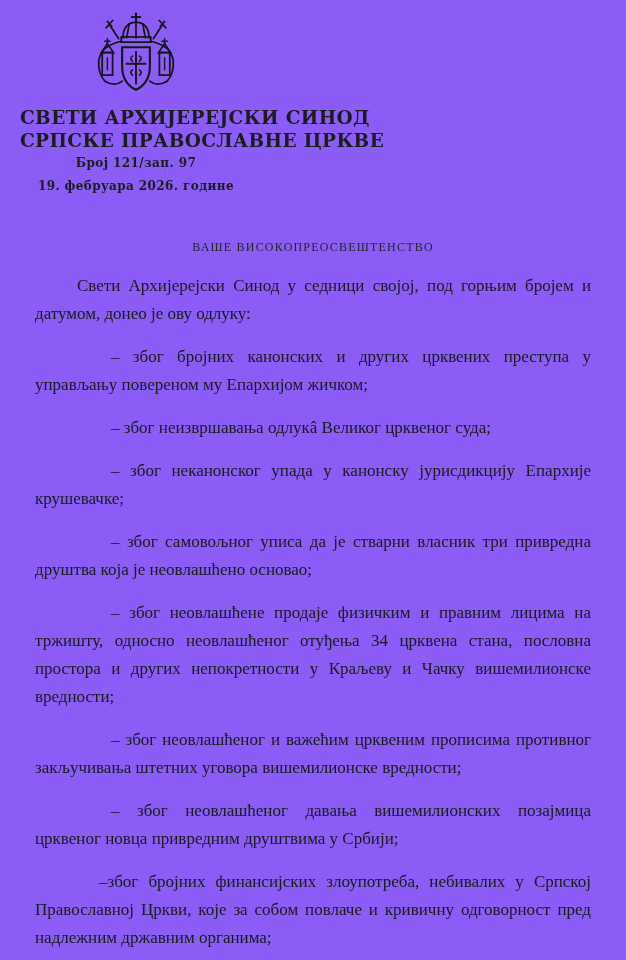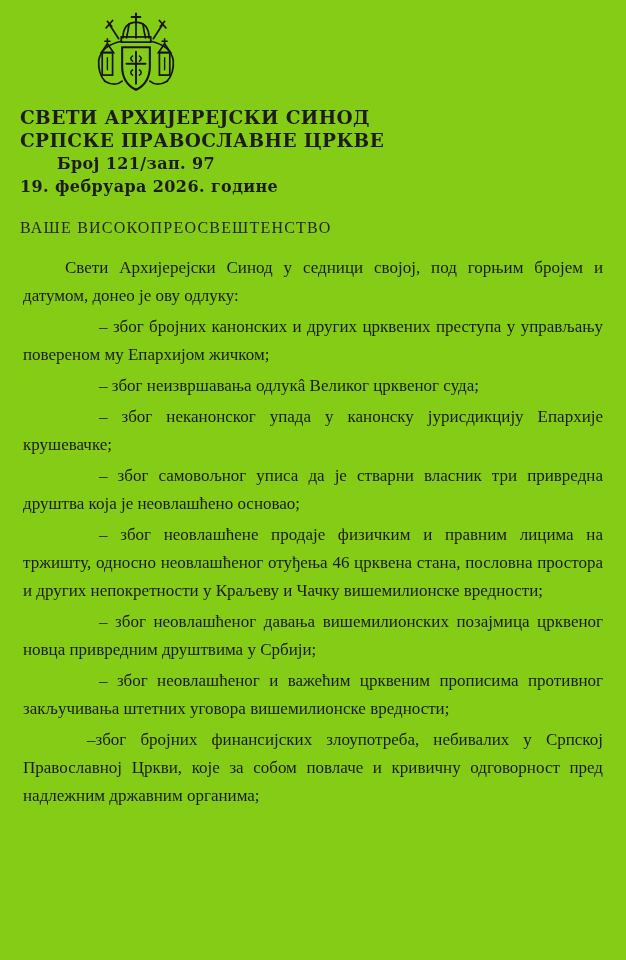--- a/index.html
+++ b/index.html
@@ -5,21 +5,21 @@
   html, body {
     margin: 0;
     padding: 0;
     background: #e9e9e9;
   }
   .page {
     position: relative;
     width: 626px;
     height: 960px;
     margin: 0 auto;
-    background: #84cc16;
+    background: #8b5cf6;
     color: #1c1c1c;
     box-sizing: border-box;
     padding: 12px 20px 8px 20px;
     overflow: hidden;
     font-family: "Liberation Serif", serif;
   }
   
   .letterhead {
     width: 232px;
     text-align: center;
@@ -32,40 +32,41 @@
     font-family: "DejaVu Serif", serif;
     font-weight: 700;
     line-height: 23px;
     letter-spacing: 0.4px;
     white-space: nowrap;
   }
   .lh-org {
     font-size: 18.5px;
   }
   .lh-small {
-    font-size: 16px;
+    font-size: 12px;
   }
   
   .salutation {
-    margin-top: 21px;
-    font-size: 16px;
+    margin-top: 42px;
+    text-align: center;
+    font-size: 12px;
     letter-spacing: 1.2px;
     font-weight: 400;
     color: #262626;
   }
   
   .doc-body {
     margin-top: 17px;
     font-size: 17px;
     line-height: 28px;
     text-align: justify;
     color: #1b1b1b;
   }
   .doc-body p {
-    margin: 3px;
+    margin: 15px;
     padding: 0;
     font-family: Liberation Serif, serif;
   }
   .indent-1 { text-indent: 42px; }
   .indent-2 { text-indent: 76px; }
   .indent-3 { text-indent: 64px; }
 </style>
 </head>
 <body>
 
@@ -115,19 +116,19 @@
   </div>
 
   <div class="salutation">ВАШЕ ВИСОКОПРЕОСВЕШТЕНСТВО</div>
 
   <div class="doc-body">
     <p class="indent-1">Свети Архијерејски Синод у седници својој, под горњим бројем и датумом, донео је ову одлуку:</p>
     <p class="indent-2">– због бројних канонских и других црквених преступа у управљању повереном му Епархијом жичком;</p>
     <p class="indent-2">– због неизвршавања одлукâ Великог црквеног суда;</p>
     <p class="indent-2">– због неканонског упада у канонску јурисдикцију Епархије крушевачке;</p>
     <p class="indent-2">– због самовољног уписа да је стварни власник три привредна друштва која је неовлашћено основао;</p>
-    <p class="indent-2">– због неовлашћене продаје физичким и правним лицима на тржишту, односно неовлашћеног отуђења 46 црквена стана, пословна простора и других непокретности у Краљеву и Чачку вишемилионске вредности;</p>
+    <p class="indent-2">– због неовлашћене продаје физичким и правним лицима на тржишту, односно неовлашћеног отуђења 34 црквена стана, пословна простора и других непокретности у Краљеву и Чачку вишемилионске вредности;</p>
+    <p class="indent-2">– због неовлашћеног и важећим црквеним прописима противног закључивања штетних уговора вишемилионске вредности;</p>
     <p class="indent-2">– због неовлашћеног давања вишемилионских позајмица црквеног новца привредним друштвима у Србији;</p>
-    <p class="indent-2">– због неовлашћеног и важећим црквеним прописима противног закључивања штетних уговора вишемилионске вредности;</p>
     <p class="indent-3">–због бројних финансијских злоупотреба, небивалих у Српској Православној Цркви, које за собом повлаче и кривичну одговорност пред надлежним државним органима;</p>
   </div>
 
 </div>
 
 </body></html>

